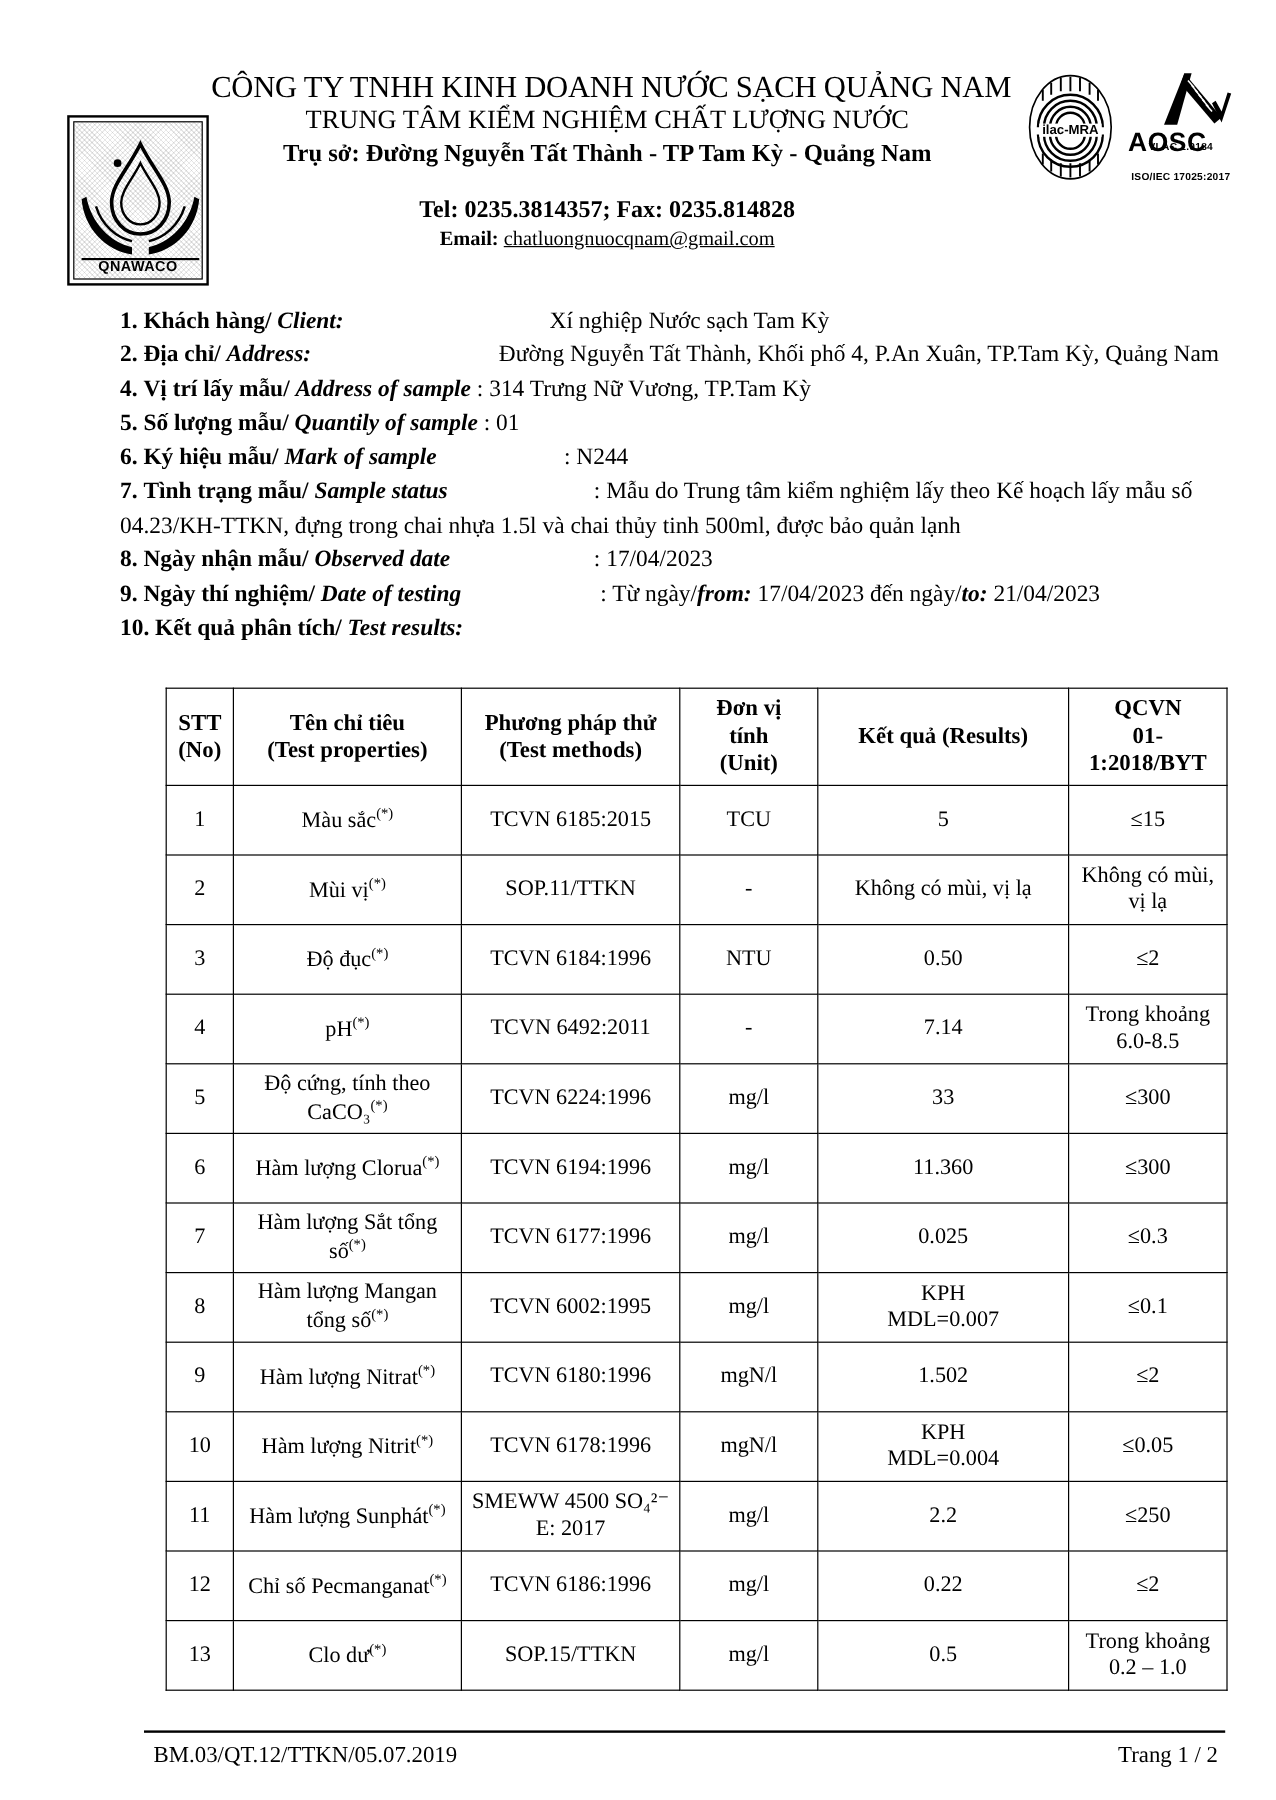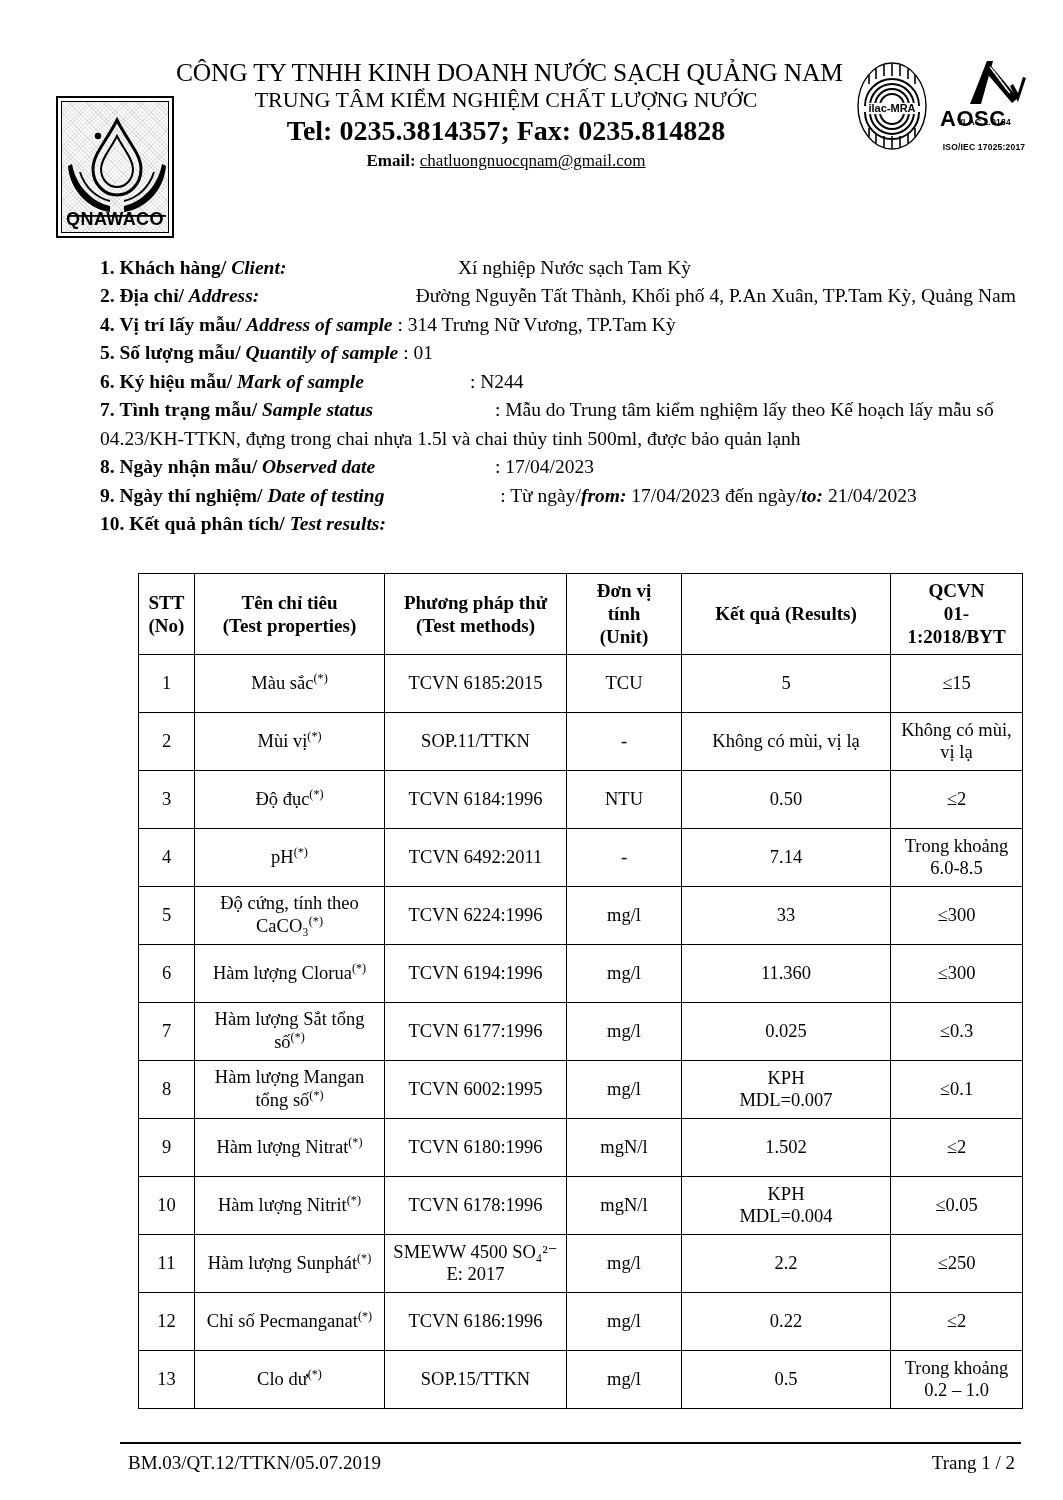--- a/index.html
+++ b/index.html
@@ -37,21 +37,21 @@
       #fff;
     overflow: hidden;
   }
   .logo-left-inner svg { position: absolute; left: 0; top: 0; }
   .logo-caption {
     position: absolute;
     left: 3px; right: 3px; bottom: 4px;
     text-align: center;
     font-family: "Liberation Sans", sans-serif;
     font-weight: bold;
-    font-size: 18px;
+    font-size: 12px;
     letter-spacing: .4px;
     line-height: 1;
   }
 
   .header-text {
     position: absolute;
     left: 176px; top: 58px;
     width: 660px;
     text-align: center;
   }
@@ -68,24 +68,25 @@
     white-space: nowrap;
   }
   .h-line3 {
     font-size: 20.5px;
     font-weight: bold;
     line-height: 1.3;
     margin-top: 2px;
     white-space: nowrap;
   }
   .h-line4 {
-    font-size: 28px;
+    font-size: 20px;
     font-weight: bold;
     line-height: 1.32;
     white-space: nowrap;
+    margin-top: 20px;
   }
   .h-line5 {
     font-size: 17px;
     font-weight: bold;
     line-height: 1.34;
     white-space: nowrap;
   }
   .h-line5 .email-link {
     font-weight: normal;
     text-decoration: underline;
@@ -202,20 +203,21 @@
         <path d="M92 70 C87 86 75 96 62 99" fill="none" stroke="#000" stroke-width="2"></path>
         <rect x="6" y="113" width="98" height="1.8" fill="#000"></rect>
       </svg>
       <div class="logo-caption">QNAWACO</div>
     </div>
   </div>
 
   <div class="header-text">
     <div class="h-line1">CÔNG TY TNHH KINH DOANH NƯỚC SẠCH QUẢNG NAM</div>
     <div class="h-line2">TRUNG TÂM KIỂM NGHIỆM CHẤT LƯỢNG NƯỚC</div>
+    <div class="h-line3">Trụ sở: Đường Nguyễn Tất Thành - TP Tam Kỳ -  Quảng Nam</div>
     <div class="h-line4">Tel: 0235.3814357; Fax: 0235.814828</div>
     <div class="h-line5"><span>Email: </span><span class="email-link">chatluongnuocqnam@gmail.com</span></div>
   </div>
 
   <div class="logo-ilac">
     <svg width="74" height="92" viewBox="0 0 74 92">
       <ellipse cx="37" cy="46" rx="34" ry="43" fill="none" stroke="#000" stroke-width="1.4"></ellipse>
       <path d="M10 46 A27 27 0 0 1 64 46" fill="none" stroke="#000" stroke-width="2"></path>
       <path d="M15 46 A22 22 0 0 1 59 46" fill="none" stroke="#000" stroke-width="2"></path>
       <path d="M20 46 A17 17 0 0 1 54 46" fill="none" stroke="#000" stroke-width="2"></path>

